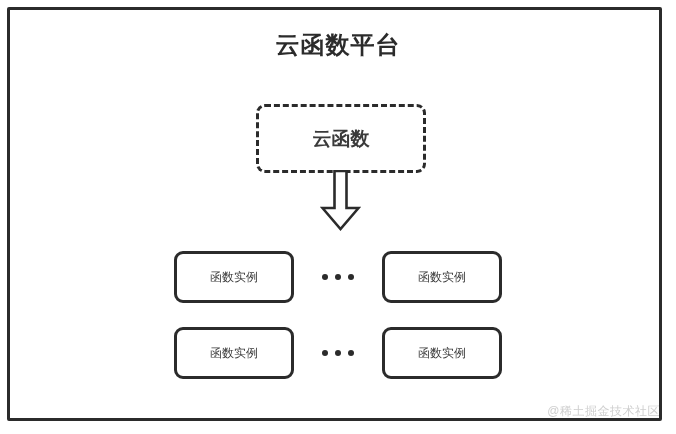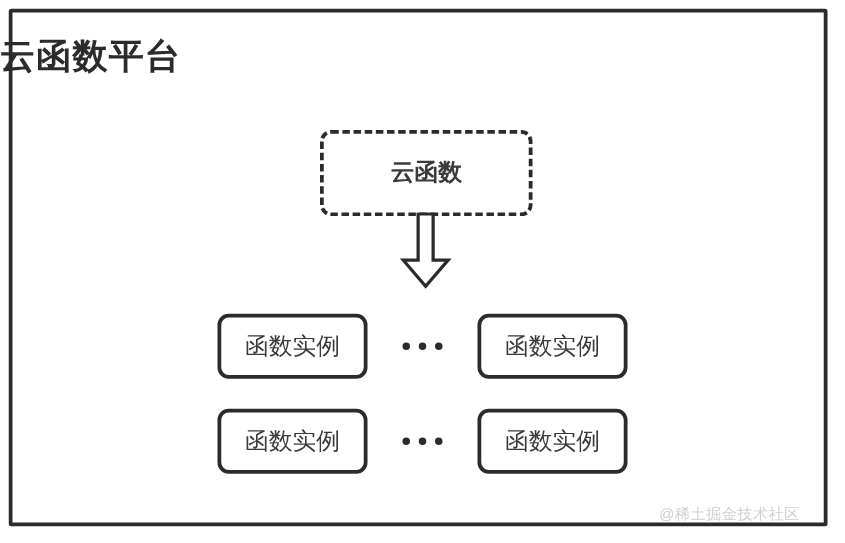--- a/index.html
+++ b/index.html
@@ -33,22 +33,22 @@
     border-radius: 2px;
     background: #ffffff;
   }
 
   
   .platform-title {
     position: absolute;
     left: 0;
     top: 26px;
     width: 676px;
-    text-align: left;
-    font-size: 28px;
+    text-align: center;
+    font-size: 24px;
     font-weight: bold;
     color: #2b2b2b;
     letter-spacing: 1px;
     line-height: 38px;
   }
 
   
   .cloud-function-box {
     position: absolute;
     left: 256px;
@@ -97,21 +97,21 @@
     height: 52px;
     box-sizing: border-box;
     border: 3px solid #2b2b2b;
     border-radius: 9px;
     background: #ffffff;
     display: flex;
     align-items: center;
     justify-content: center;
   }
   .instance-label {
-    font-size: 19px;
+    font-size: 12px;
     color: #3a3a3a;
     line-height: 1;
   }
 
   .ellipsis {
     width: 88px;
     height: 52px;
     display: flex;
     align-items: center;
     justify-content: center;
@@ -120,21 +120,21 @@
   .ellipsis .dot {
     width: 6px;
     height: 6px;
     border-radius: 50%;
     background: #2b2b2b;
   }
 
   
   .watermark {
     position: absolute;
-    right: 36px;
+    right: 16px;
     bottom: 14px;
     font-size: 12px;
     color: #cfcfcf;
     letter-spacing: 0.5px;
     white-space: nowrap;
   }
 </style>
 </head>
 <body>
 

